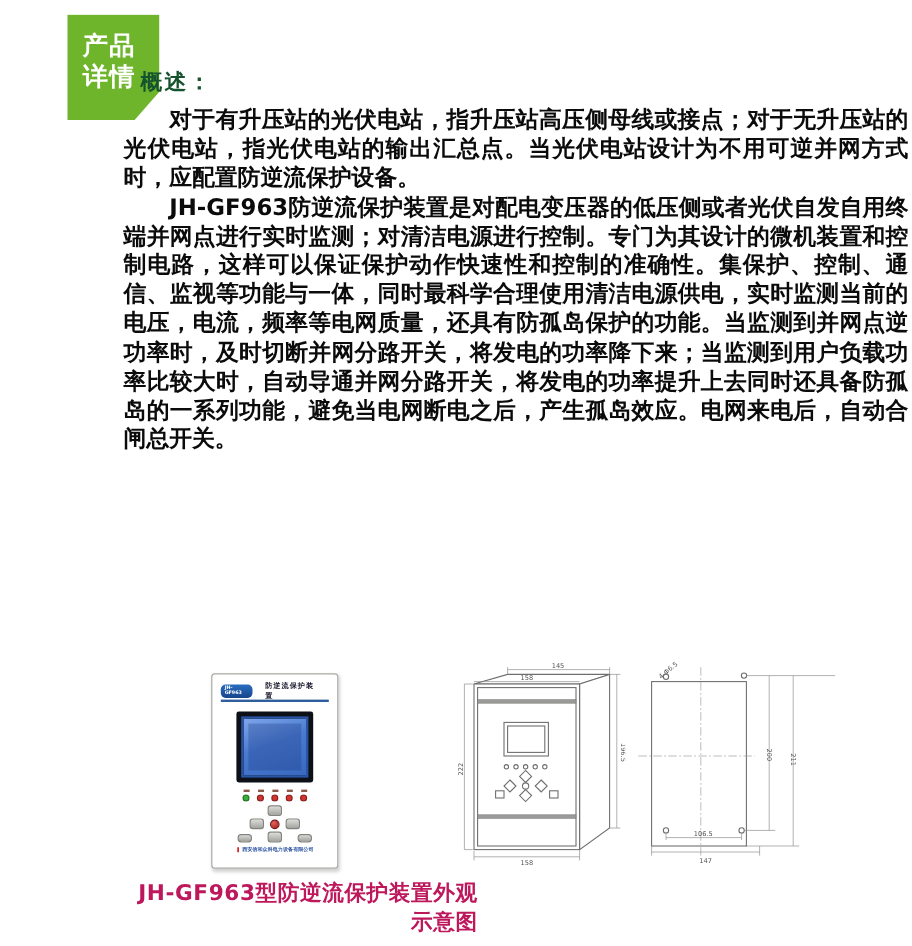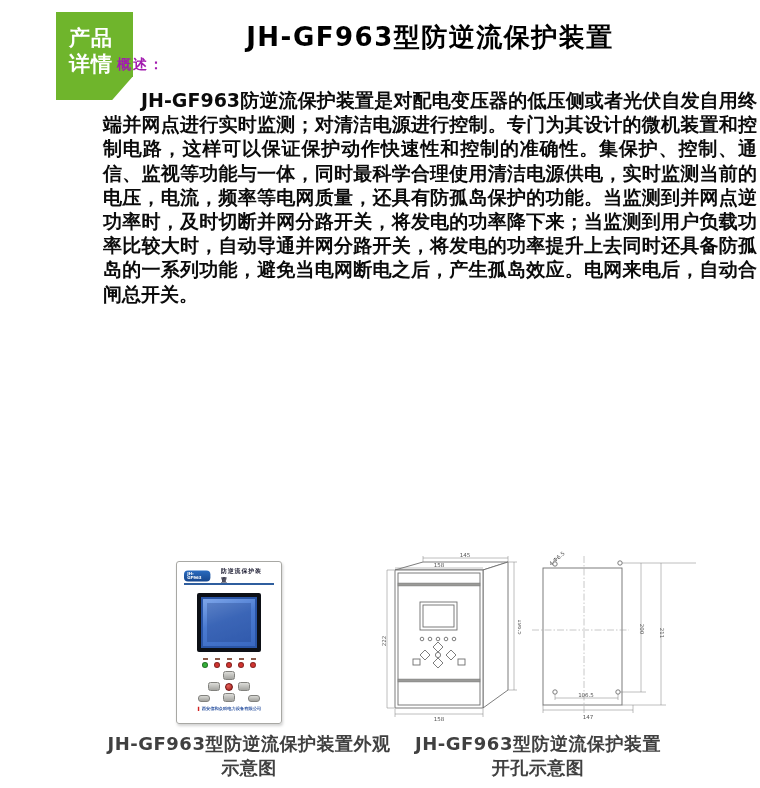--- a/index.html
+++ b/index.html
@@ -8,22 +8,22 @@
 
   
   .badge{position:absolute;left:20px;top:12px;width:77px;height:88px;background:#6fb52c;
          clip-path:polygon(0 0,100% 0,100% 73%,73% 100%,0 100%);
          color:#fff;font-size:21px;font-weight:700;line-height:26px;
          padding:13px 0 0 13px;box-sizing:border-box;letter-spacing:1px;margin-left:36px;}
 
   .title{position:absolute;left:103px;top:20px;width:654px;margin:0;text-align:center;
          font-size:26px;font-weight:700;color:#000;letter-spacing:1.5px;}
 
-  .ov-head{position:absolute;left:117px;top:56px;font-size:14px;font-weight:700;
-           color:#a21caf;letter-spacing:2px;}
+  .ov-head{position:absolute;left:117px;top:56px;font-size:18px;font-weight:700;
+           color:#14532d;letter-spacing:2px;}
 
   .body-text{position:absolute;left:103px;top:88px;width:654px;font-size:19px;
              line-height:24.2px;font-weight:700;color:#0b0b0b;text-align:justify;}
   .body-text p{margin:0;text-indent:2em;}
 
   
   .device{position:absolute;left:176px;top:561px;width:104px;height:161px;
           background:linear-gradient(100deg,#b5b5b1 0%,#ececе8 26%,#e7e7e3 30%,#d9d9d5 58%,#c2c2be 100%);
           background:linear-gradient(100deg,#b5b5b1 0%,#ececе8 26%,#e7e7e3 30%,#d9d9d5 58%,#c2c2be 100%);
           border:1px solid #a8a8a4;border-radius:3px;box-shadow:1px 2px 3px rgba(0,0,0,.18);}
@@ -51,47 +51,47 @@
   .sbtn{position:absolute;width:12px;height:7px;background:linear-gradient(#d8d8d4,#a2a29e);
         border:1px solid #82827e;border-radius:3px;box-sizing:border-box;top:24px;}
   .sbtn.l{left:-1px;} .sbtn.r{left:49px;}
   .company{position:absolute;bottom:12px;width:100%;text-align:center;font-size:5px;line-height:6px;
            color:#2a52a0;font-weight:700;transform:scale(.85);}
   .company .mark{color:#d22222;}
 
   
   .front-svg{position:absolute;left:381px;top:551px;}
   .drill-svg{position:absolute;left:528px;top:551px;}
-  .caption{position:absolute;top:732px;text-align:center;font-size:18px;font-weight:700;
-           color:#404040;letter-spacing:0.5px;}
+  .caption{position:absolute;top:732px;text-align:right;font-size:18px;font-weight:700;
+           color:#be185d;letter-spacing:0.5px;}
   .cap-left{left:100px;width:298px;}
   .cap-right{left:407px;width:262px;}
 
   svg .ln{stroke:#6e6e6e;stroke-width:0.9;fill:none;}
   svg .fc{stroke:#6e6e6e;stroke-width:0.9;fill:#ffffff;}
   svg .dim{stroke:#8a8a8a;stroke-width:0.55;fill:none;}
   svg .band{fill:#9a9a98;stroke:#6e6e6e;stroke-width:0.4;}
   svg text{fill:#555;font-size:5.5px;font-family:"DejaVu Sans","Liberation Sans",sans-serif;}
   svg .cl{stroke:#9a9a9a;stroke-width:0.55;fill:none;stroke-dasharray:7 2 1.5 2;}
 </style>
 </head>
 <body>
 
 <div class="page">
 
   <div class="badge">
     <div>产品</div>
     <div>详情</div>
   </div>
 
-  <h1 class="title">JH-GF963型防逆流保护装置</h1>
 
   <div class="ov-head">概述：</div>
 
   <div class="body-text">
+    <p>对于有升压站的光伏电站，指升压站高压侧母线或接点；对于无升压站的光伏电站，指光伏电站的输出汇总点。当光伏电站设计为不用可逆并网方式时，应配置防逆流保护设备。</p>
     <p>JH-GF963防逆流保护装置是对配电变压器的低压侧或者光伏自发自用终端并网点进行实时监测；对清洁电源进行控制。专门为其设计的微机装置和控制电路，这样可以保证保护动作快速性和控制的准确性。集保护、控制、通信、监视等功能与一体，同时最科学合理使用清洁电源供电，实时监测当前的电压，电流，频率等电网质量，还具有防孤岛保护的功能。当监测到并网点逆功率时，及时切断并网分路开关，将发电的功率降下来；当监测到用户负载功率比较大时，自动导通并网分路开关，将发电的功率提升上去同时还具备防孤岛的一系列功能，避免当电网断电之后，产生孤岛效应。电网来电后，自动合闸总开关。</p>
   </div>
 
   <div class="device">
     <div class="device-header">
       <span class="brand-oval">JH-GF963</span>
       <span class="panel-title">防逆流保护装置</span>
     </div>
     <div class="device-screen">
       <div class="screen-inner">
@@ -206,15 +206,14 @@
       <line class="dim" x1="90" y1="143" x2="90" y2="149"></line>
     <line class="dim" x1="27" y1="147" x2="90" y2="147"></line>
     <text x="58" y="146" text-anchor="middle">106.5</text>
     <line class="dim" x1="15" y1="154" x2="15" y2="162"></line>
       <line class="dim" x1="105" y1="154" x2="105" y2="162"></line>
     <line class="dim" x1="15" y1="159" x2="105" y2="159"></line>
     <text x="60" y="168" text-anchor="middle">147</text>
   </svg>
 
   <div class="caption cap-left">JH-GF963型防逆流保护装置外观示意图</div>
-  <div class="caption cap-right">JH-GF963型防逆流保护装置开孔示意图</div>
 
 </div>
 
 </body></html>

